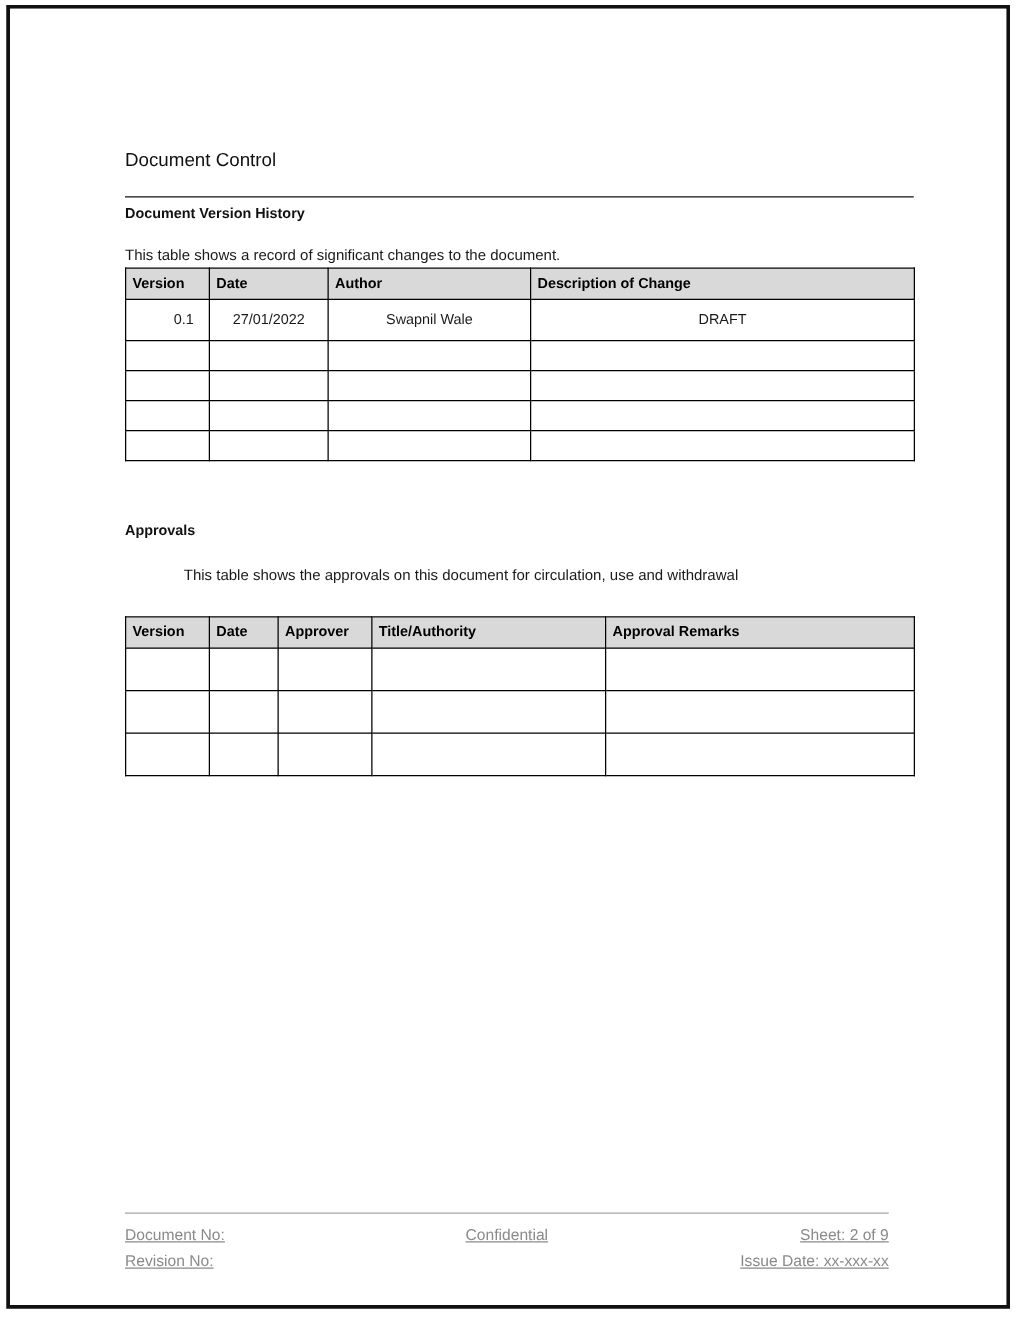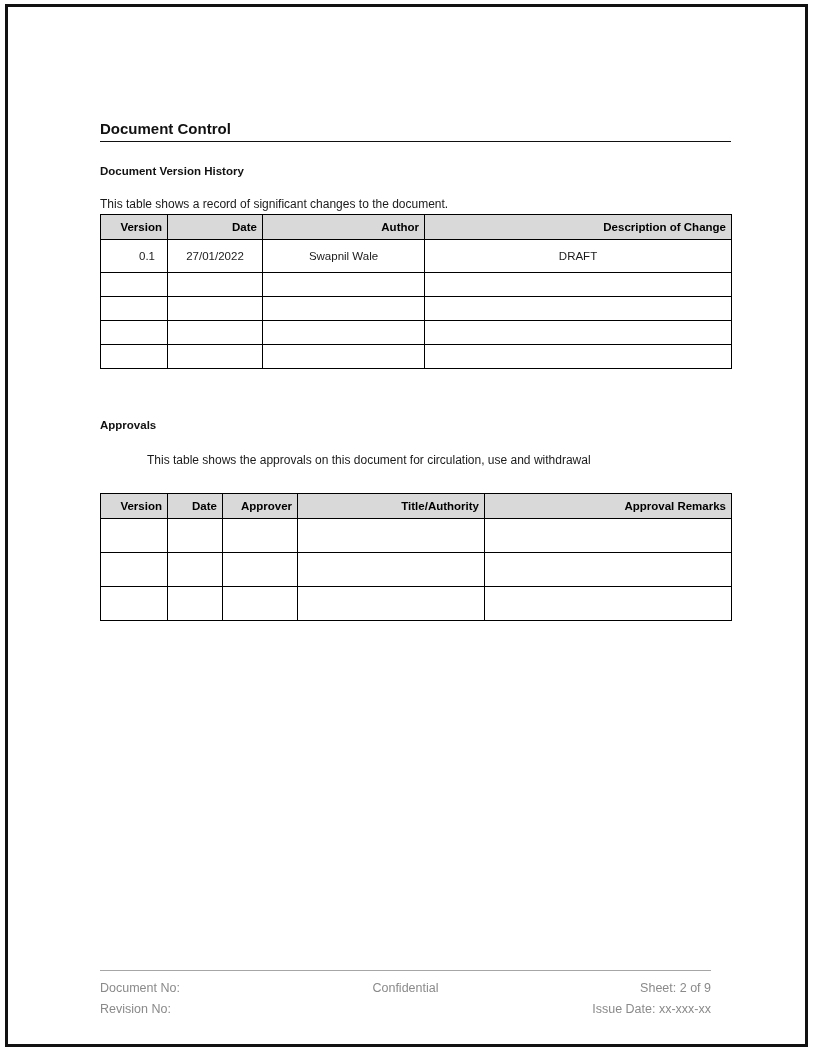--- a/index.html
+++ b/index.html
@@ -53,23 +53,23 @@
     letter-spacing: 0.2px;
   }
 
   
   .section-heading {
     position: absolute;
     left: 92px;
     top: 113px;
     width: 631px;
     font-size: 15px;
-    font-weight: bold;
+    font-weight: normal;
     color: #111111;
-    padding-bottom: 4px;
+    padding-bottom: 20px;
     border-bottom: 1.5px solid #111111;
     box-sizing: border-box;
   }
 
   .sub-heading {
     position: absolute;
     left: 92px;
     font-size: 11.5px;
     font-weight: bold;
     color: #111111;
@@ -99,21 +99,21 @@
   table.doc-table th,
   table.doc-table td {
     border: 1.3px solid #000000;
     padding: 0 5px;
     box-sizing: border-box;
     vertical-align: middle;
   }
   table.doc-table th {
     background: #d9d9d9;
     font-weight: bold;
-    text-align: right;
+    text-align: left;
     height: 25px;
     font-size: 11.5px;
     color: #000000;
   }
   table.doc-table td {
     background: #ffffff;
     text-align: center;
     color: #1a1a1a;
   }
 
@@ -130,20 +130,21 @@
   
   .footer {
     position: absolute;
     left: 92px;
     top: 963px;
     width: 611px;
     border-top: 1.2px solid #a6a6a6;
     padding-top: 7px;
     font-size: 12.5px;
     color: #8a8a8a;
+    text-decoration: underline;
   }
   .footer-row {
     display: flex;
     width: 100%;
     line-height: 21px;
   }
   .footer-col.left   { width: 33.33%; text-align: left; }
   .footer-col.center { width: 33.33%; text-align: center; }
   .footer-col.right  { width: 33.34%; text-align: right; }
 </style>

